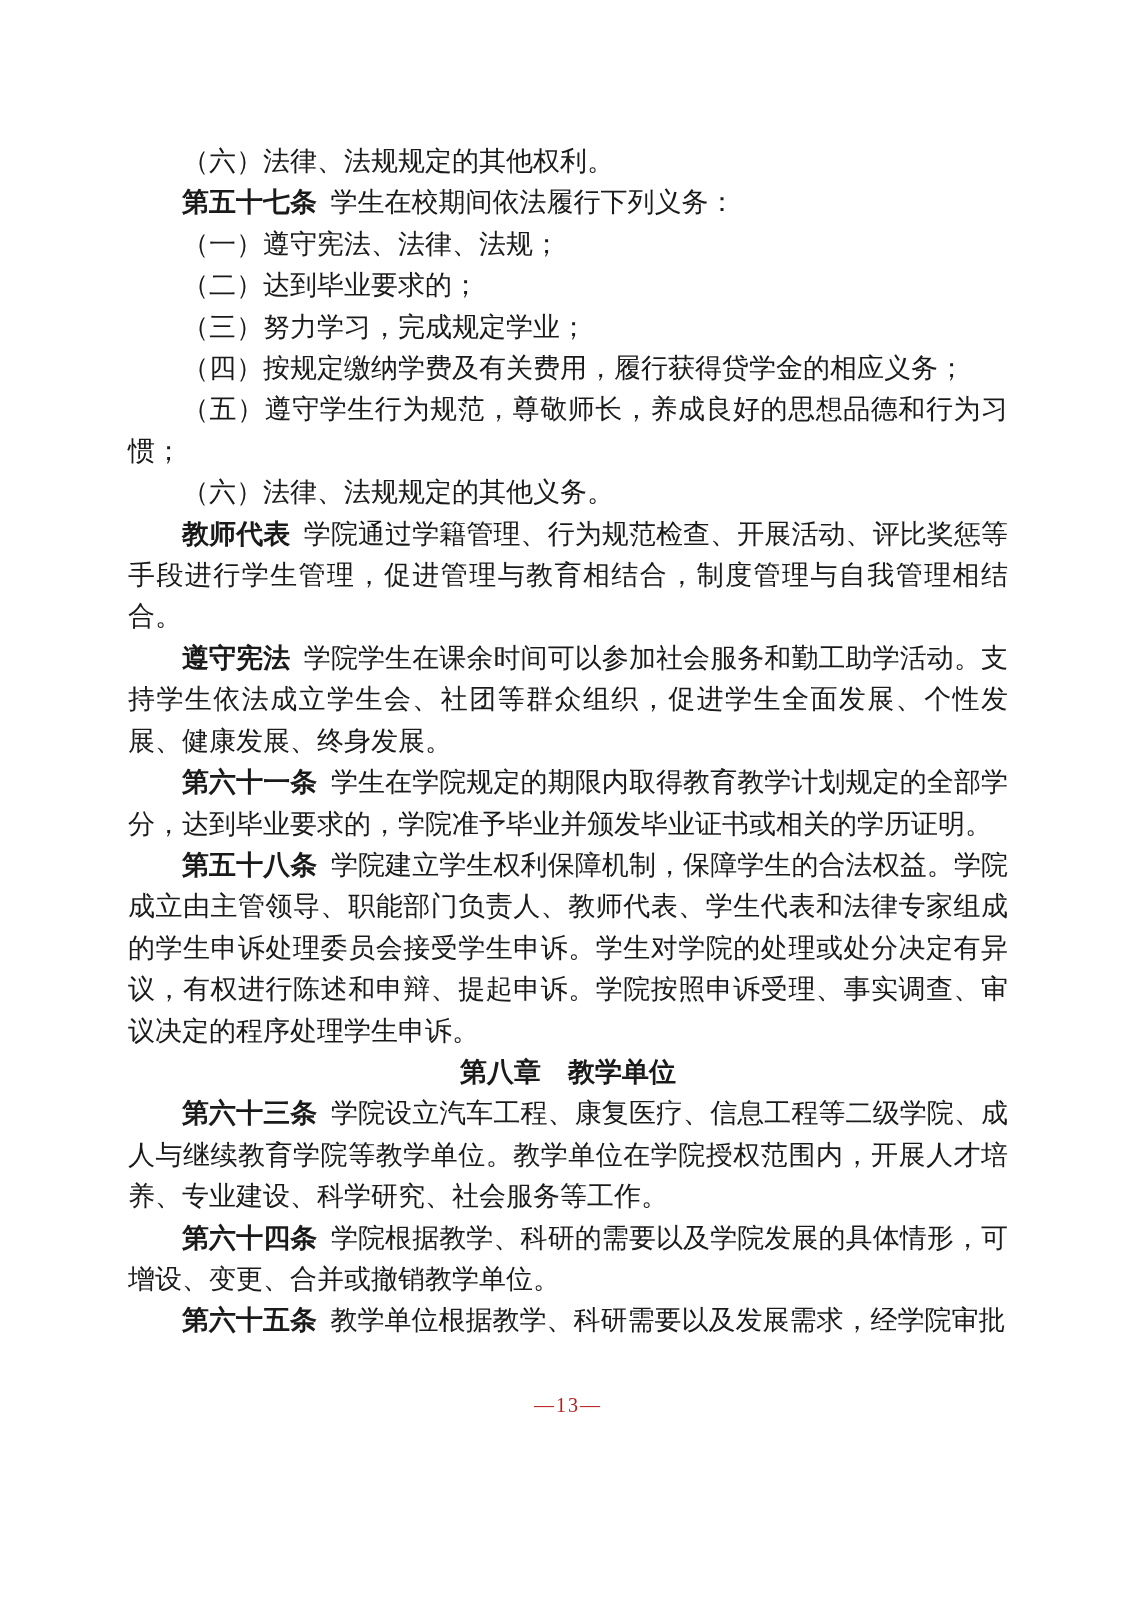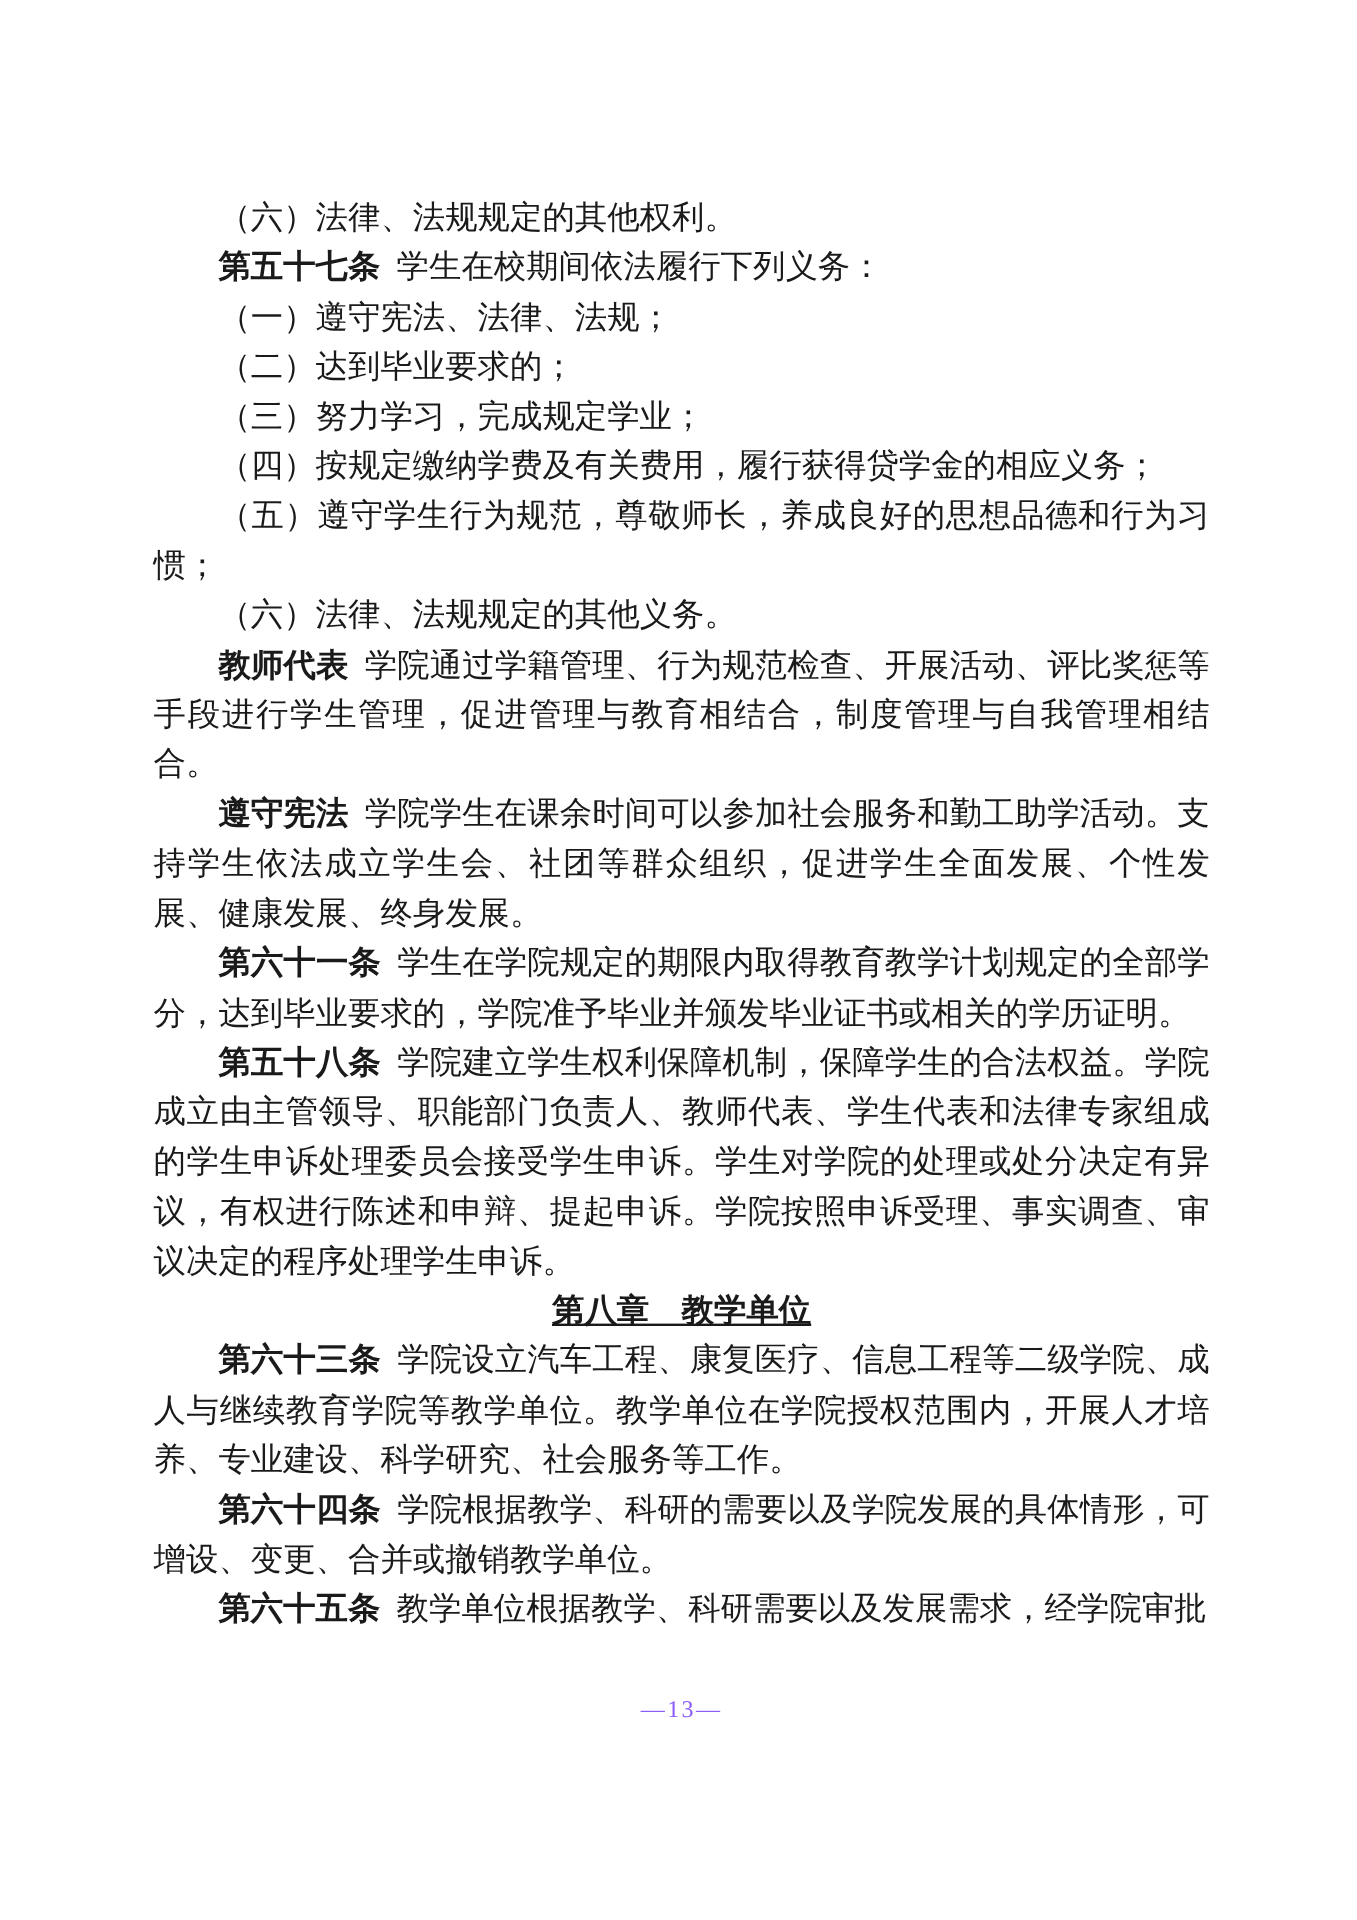--- a/index.html
+++ b/index.html
@@ -16,44 +16,42 @@
     padding: 141px 0 0 128px;
     overflow: hidden;
     font-family: "Liberation Serif", "DejaVu Serif", serif;
     color: #1a1a1a;
   }
   .content {
     width: 880px;
     font-size: 27px;
     line-height: 41.4px;
     text-align: justify;
-    margin-top: 20px;
   }
   .content p {
     margin: 0;
     padding: 0;
     text-indent: 2em;
   }
   .content p.heading {
     text-align: center;
     text-indent: 0;
     font-weight: bold;
-    text-decoration: underline;
   }
   .article-no {
     font-weight: bold;
     margin-right: 0.5em;
   }
   .footer {
     width: 880px;
     margin-top: 52px;
     text-align: center;
     font-size: 20px;
     letter-spacing: 2px;
-    color: #8b5cf6;
+    color: #b91c1c;
   }
 </style>
 </head>
 <body>
 
 <div class="page">
   <div class="content">
       <p class="para"><span>（六）法律、法规规定的其他权利。</span></p>
       <p class="para"><span class="article-no">第五十七条</span><span>学生在校期间依法履行下列义务：</span></p>
       <p class="para"><span>（一）遵守宪法、法律、法规；</span></p>

